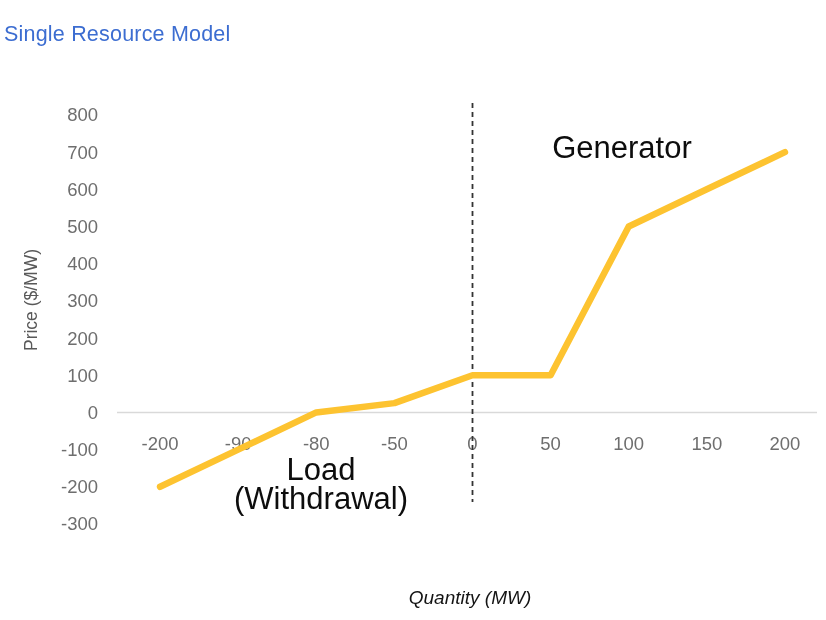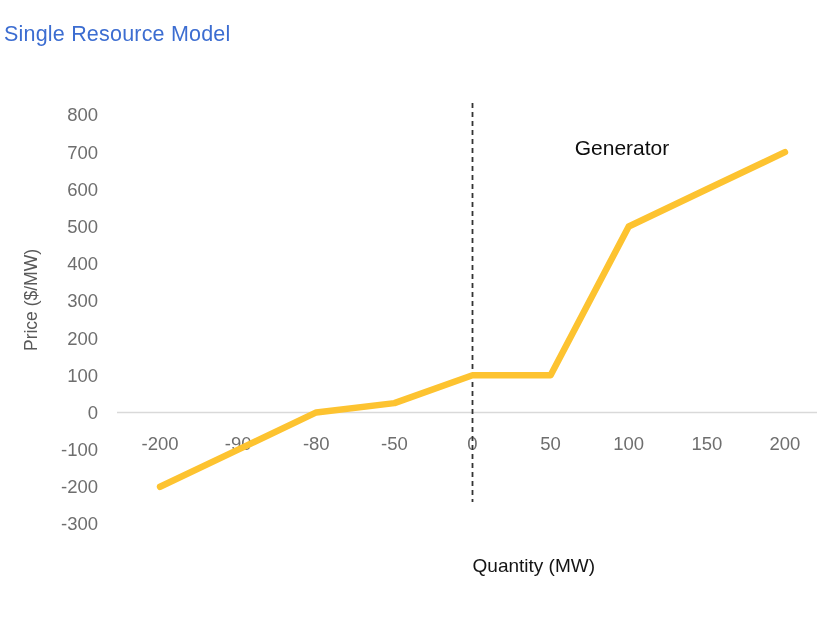--- a/index.html
+++ b/index.html
@@ -10,27 +10,27 @@
     font-family:"Liberation Sans", sans-serif;
     overflow:hidden;
   }
   .chart-title{
     position:absolute;top:22px;left:4px;width:826px;
     text-align:left;font-size:21.5px;letter-spacing:0.2px;
   }
   #plot{position:absolute;top:0;left:0;}
   .annotation{
     position:absolute;text-align:center;
-    font-size:21px;line-height:29px;color:#0d0d0d;
+    font-size:31px;line-height:29px;color:#0d0d0d;
   }
   .annotation-generator{left:512px;top:133px;width:220px;}
   .annotation-load{left:211px;top:455px;width:220px;}
   .x-axis-title{
-    position:absolute;left:345px;top:555px;width:250px;
-    text-align:right;font-size:19px;color:#141414;
+    position:absolute;left:345px;top:587px;width:250px;
+    text-align:center;font-size:19px;color:#141414;font-style:italic;
   }
   .y-axis-title{
     position:absolute;left:31px;top:300px;
     transform:translate(-50%,-50%) rotate(-90deg);
     white-space:nowrap;font-size:17.5px;color:#595959;
   }
   svg text{font-family:"Liberation Sans", sans-serif;}
 </style>
 </head>
 <body>
@@ -63,17 +63,21 @@
       <text x="706.8333333333334" y="450" text-anchor="middle" fill="#6E6E6E" font-size="18.5px">150</text>
       <text x="784.9444444444445" y="450" text-anchor="middle" fill="#6E6E6E" font-size="18.5px">200</text>
       <line x1="472.5" y1="103" x2="472.5" y2="502" stroke="#333333" stroke-width="1.8" stroke-dasharray="5 4"></line>
       <polyline points="160.05555555555554,486.76363636363635 238.16666666666669,449.58181818181816 316.27777777777777,412.4 394.3888888888889,403.1045454545454 472.5,375.2181818181818 550.6111111111111,375.2181818181818 628.7222222222222,226.49090909090907 706.8333333333334,189.30909090909088 784.9444444444445,152.12727272727273" fill="none" stroke="#FDC330" stroke-width="6.5" stroke-linejoin="round" stroke-linecap="round"></polyline>
     </svg>
 
   <div class="annotation annotation-generator">
     <div>Generator</div>
   </div>
 
+  <div class="annotation annotation-load">
+    <div>Load</div>
+    <div>(Withdrawal)</div>
+  </div>
 
   <div class="x-axis-title">Quantity (MW)</div>
   <div class="y-axis-title">Price ($/MW)</div>
 
 </div>
 
 </body></html>

